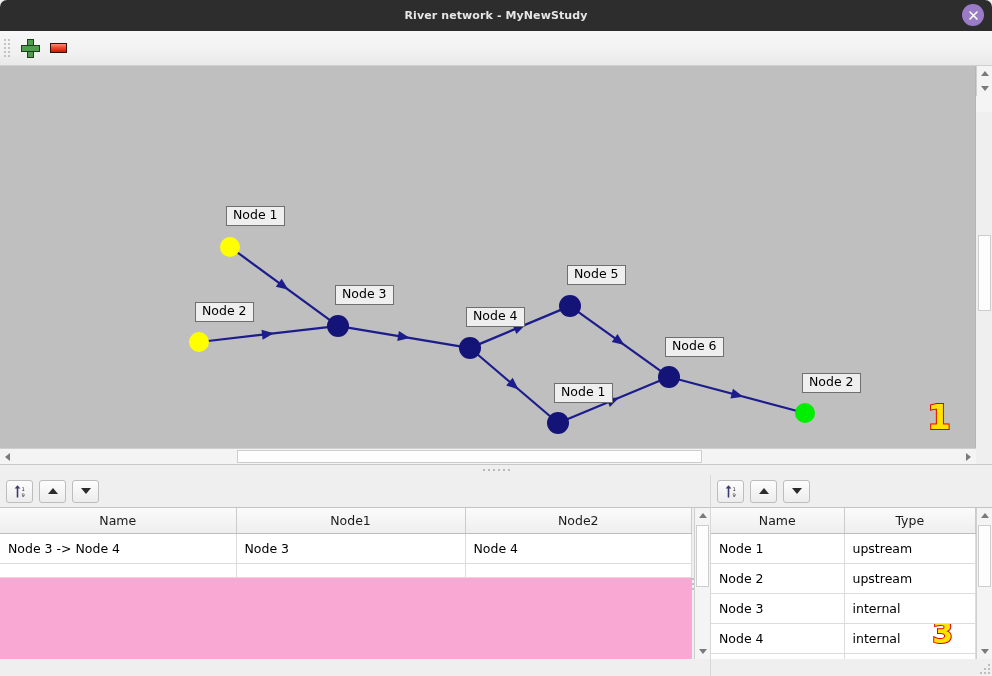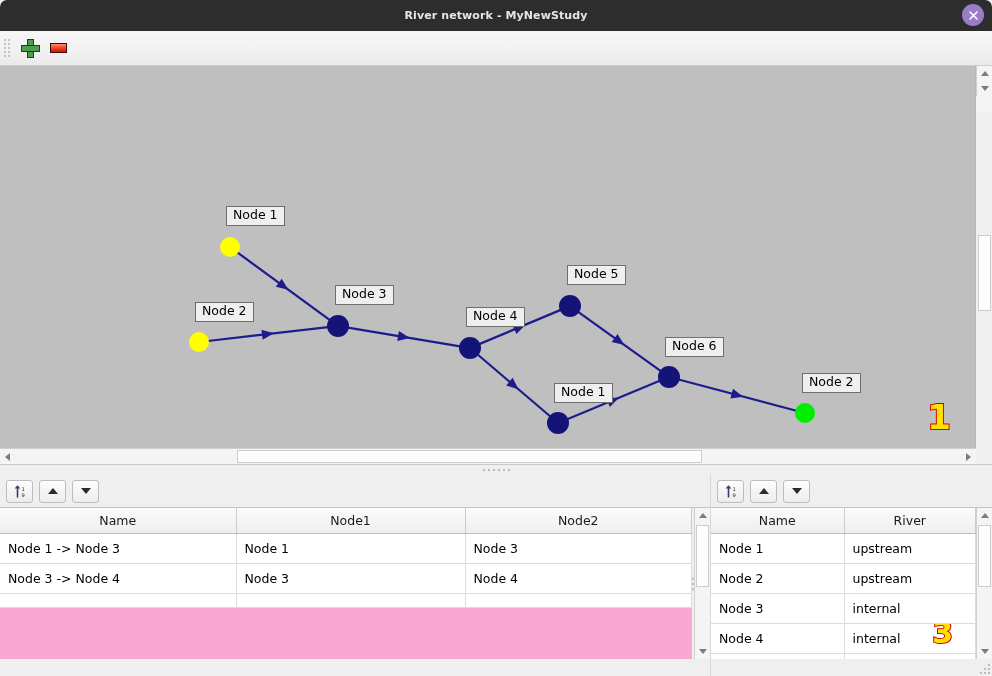--- a/index.html
+++ b/index.html
@@ -415,25 +415,20 @@
               </colgroup>
             <thead>
               <tr>
                 <th>Name</th>
                 <th>Node1</th>
                 <th>Node2</th>
               </tr>
             </thead>
             <tbody id="links-body">
                 <tr>
-                  <td>Node 1 -&gt; Node 3</td>
-                  <td>Node 1</td>
-                  <td>Node 3</td>
-                </tr>
-                <tr>
                   <td>Node 3 -&gt; Node 4</td>
                   <td>Node 3</td>
                   <td>Node 4</td>
                 </tr>
                 <tr class="filler">
                   <td></td>
                   <td></td>
                   <td></td>
                 </tr>
               </tbody>
@@ -479,21 +474,21 @@
       <div class="table-area">
         <div class="table-scroll">
           <table class="grid">
             <colgroup>
                 <col style="width:133px">
                 <col>
               </colgroup>
             <thead>
               <tr>
                 <th>Name</th>
-                <th>River</th>
+                <th>Type</th>
               </tr>
             </thead>
             <tbody id="nodes-body">
                 <tr>
                   <td>Node 1</td>
                   <td>upstream</td>
                 </tr>
                 <tr>
                   <td>Node 2</td>
                   <td>upstream</td>

